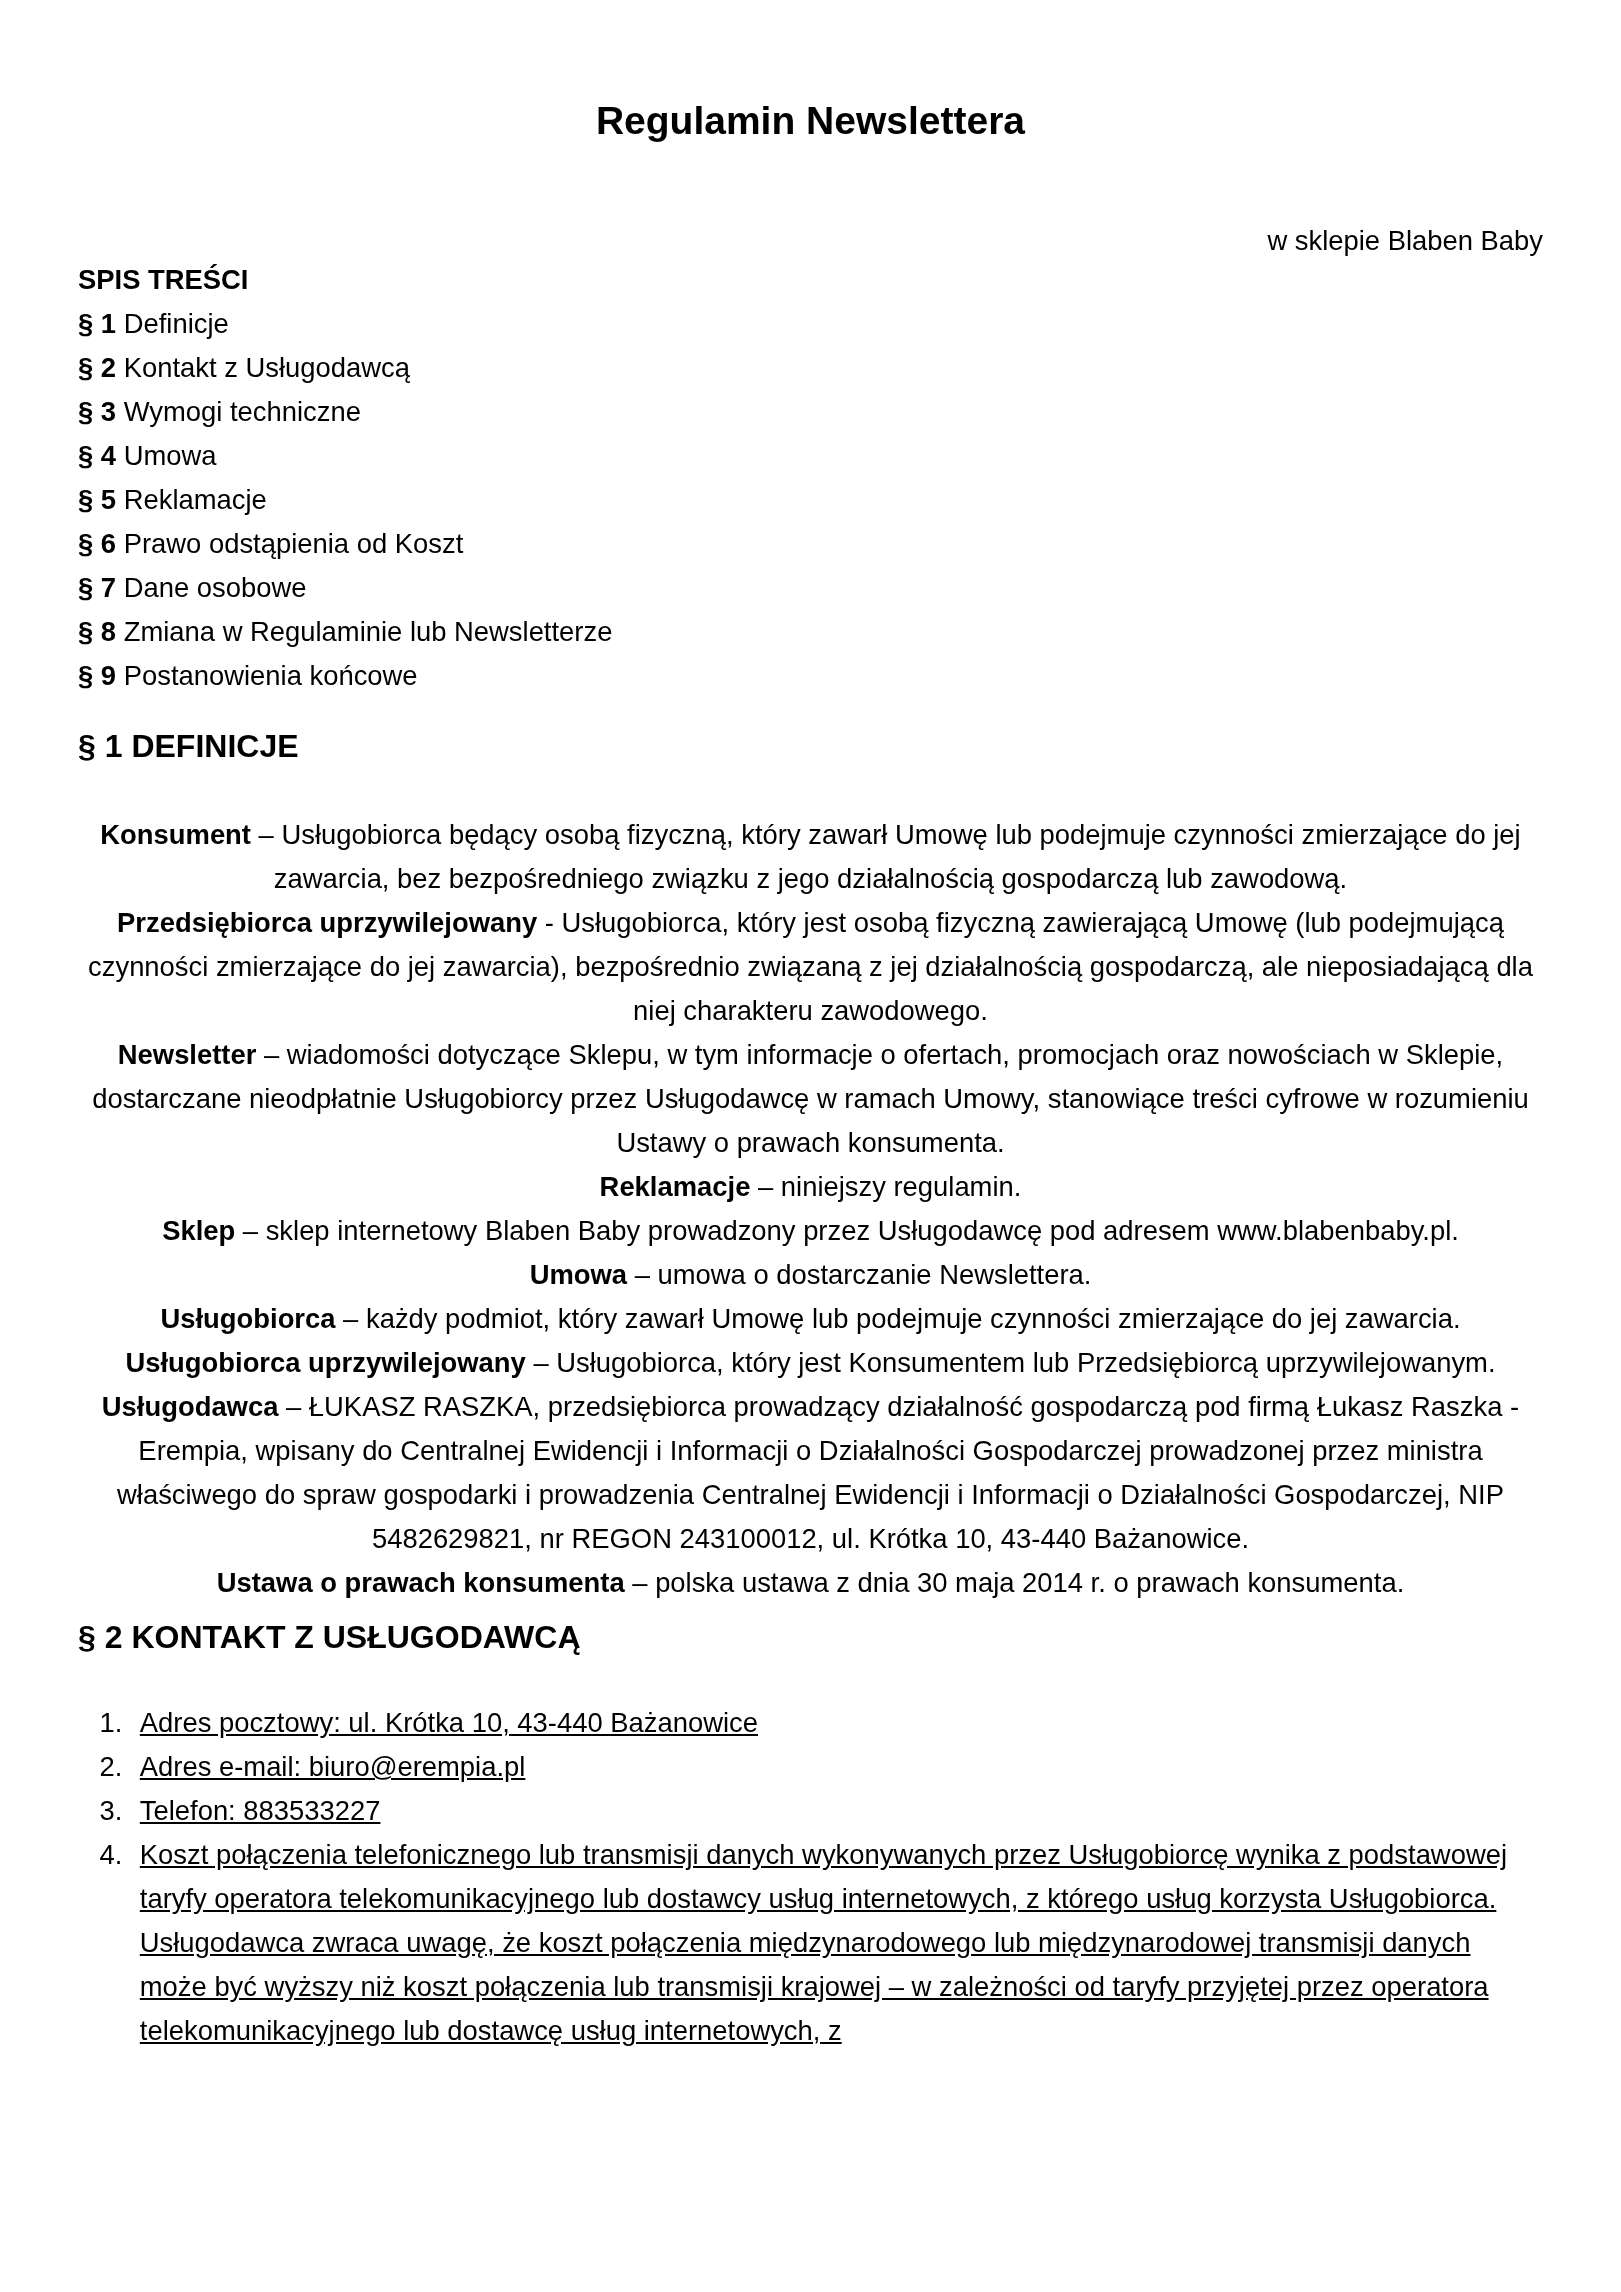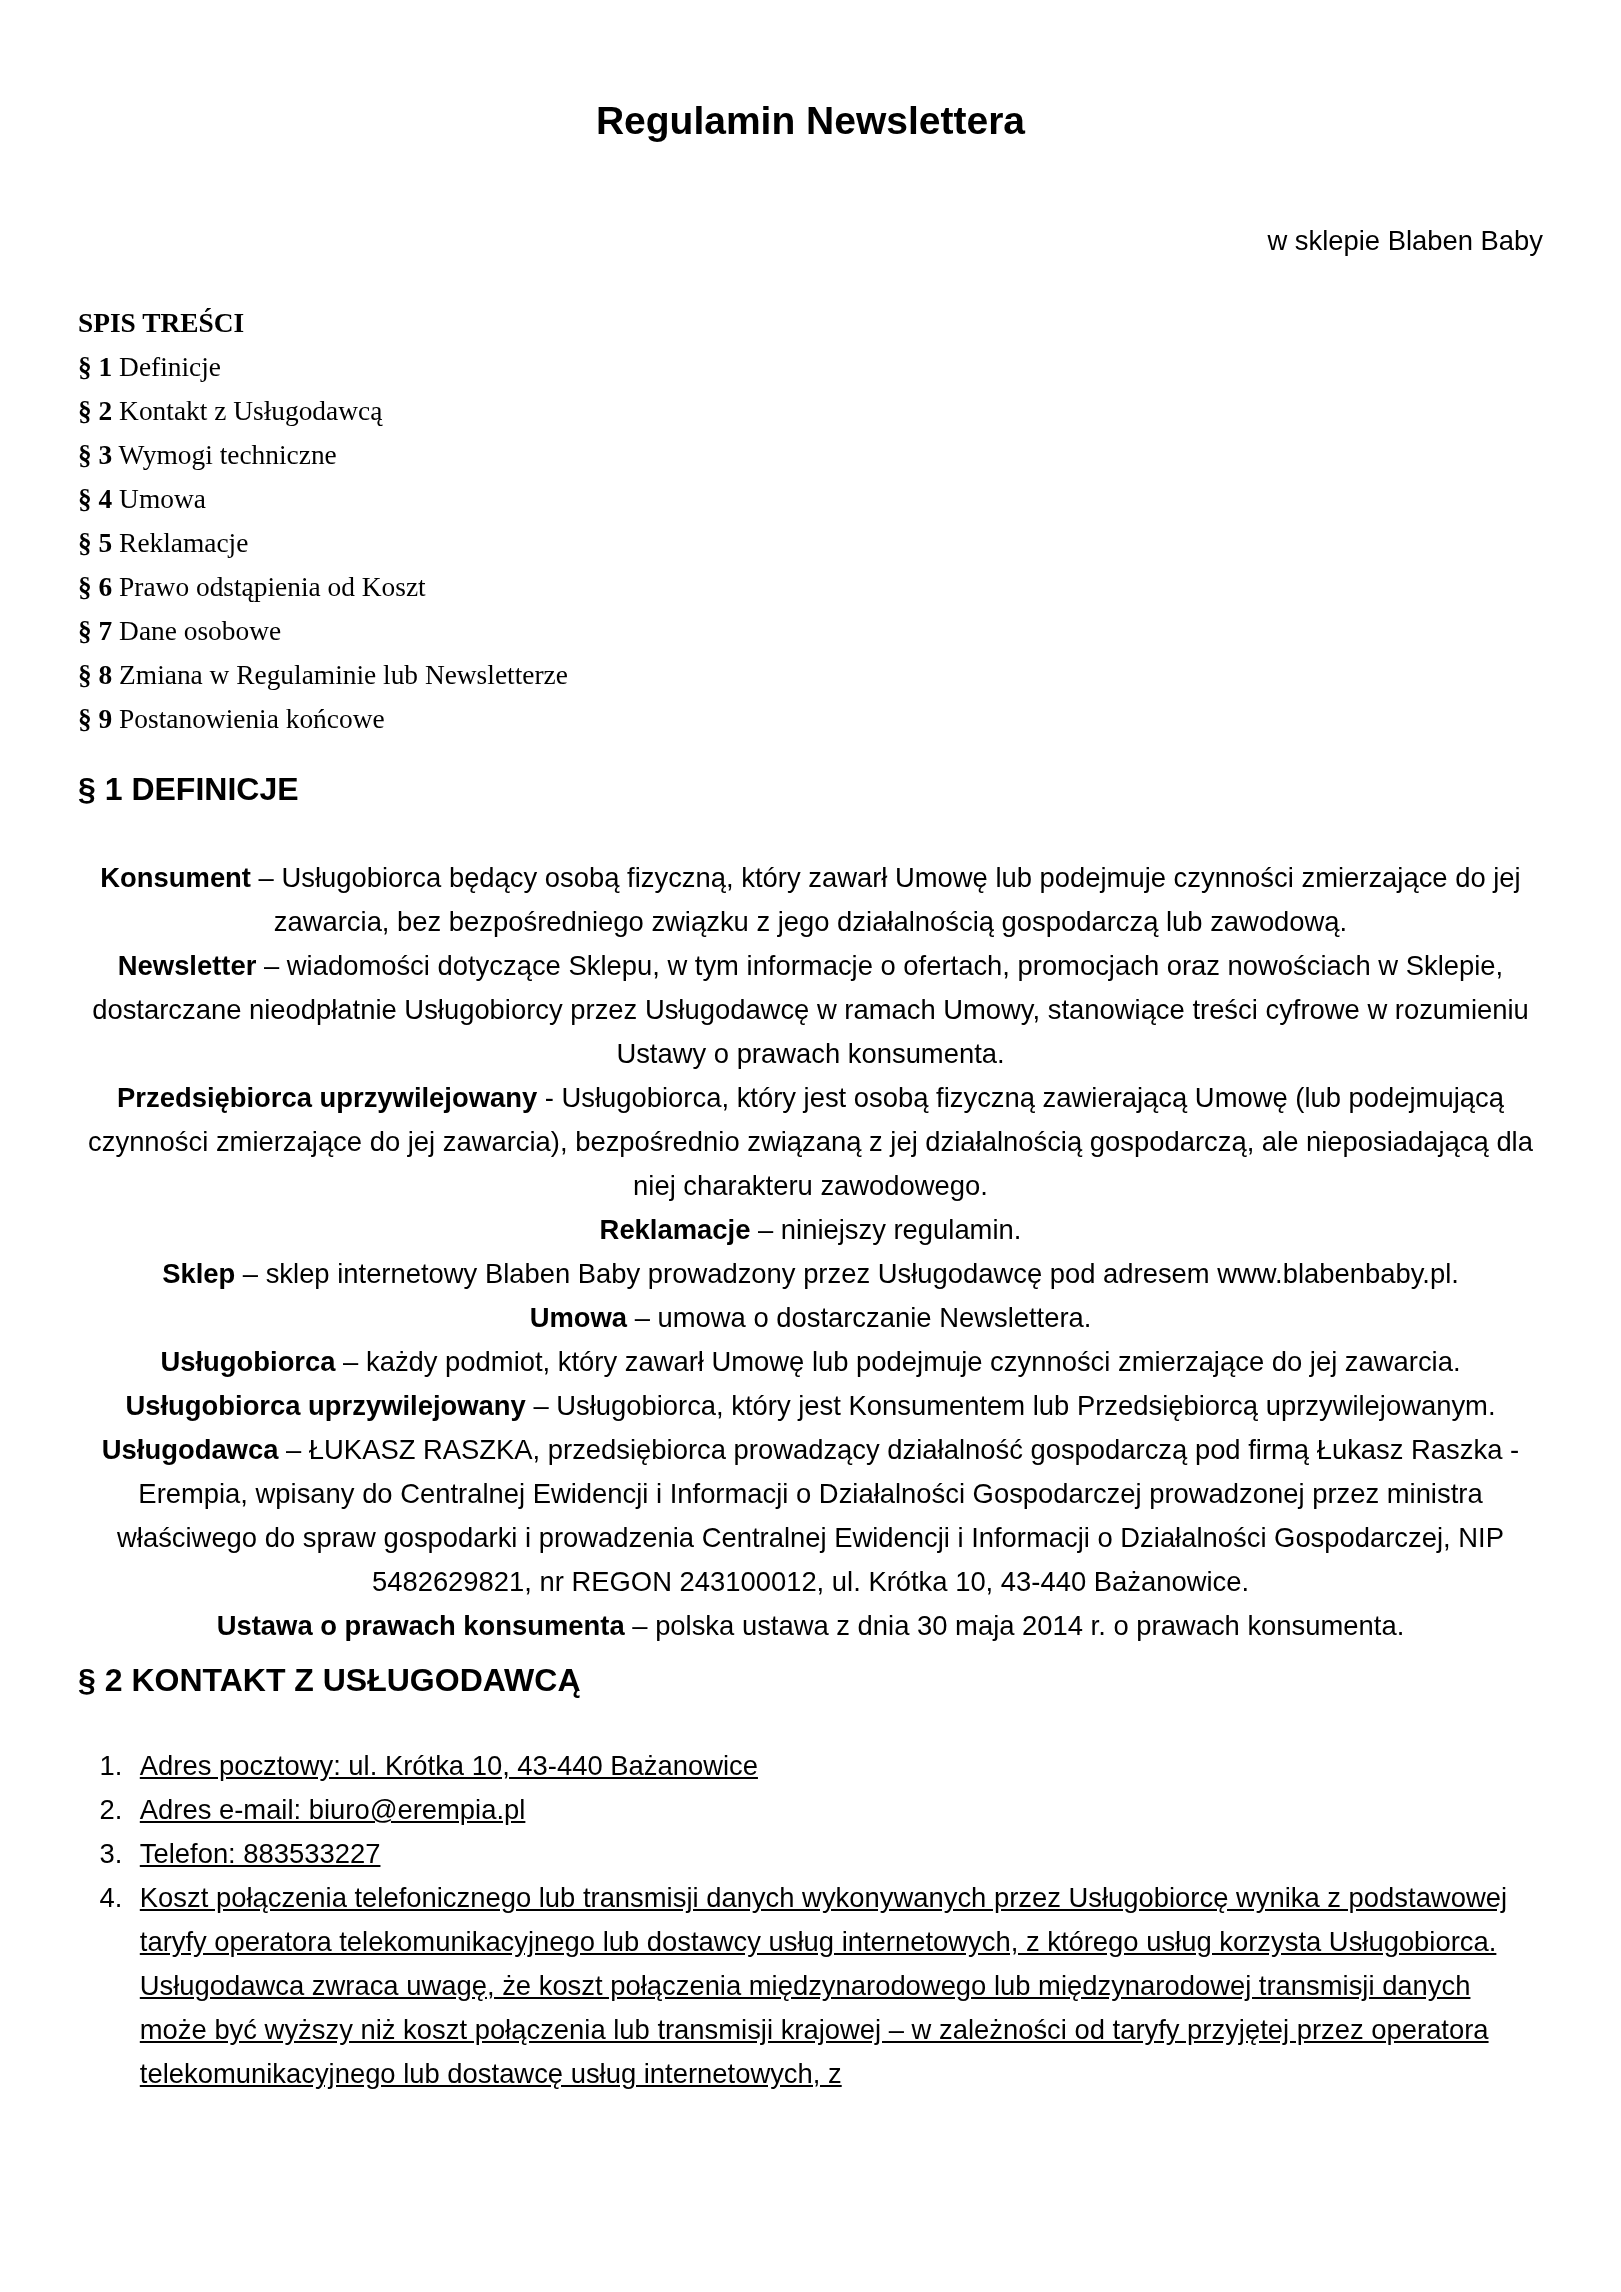--- a/index.html
+++ b/index.html
@@ -23,22 +23,20 @@
     text-align: center;
     line-height: 1.2;
   }
   .subtitle {
     font-size: 27.4px;
     text-align: right;
     margin-top: 80px;
     line-height: 1.2;
   }
   .toc {
-    margin-top: 43px;
-    font-family: Liberation Serif, serif;
   }
   .toc-heading {
     font-size: 27.4px;
     font-weight: bold;
     line-height: 44px;
   }
   .toc-item {
     font-size: 27.4px;
     line-height: 44px;
   }
@@ -91,22 +89,22 @@
     <p class="toc-item"><strong>§ 6</strong> <span>Prawo odstąpienia od Koszt</span></p>
     <p class="toc-item"><strong>§ 7</strong> <span>Dane osobowe</span></p>
     <p class="toc-item"><strong>§ 8</strong> <span>Zmiana w Regulaminie lub Newsletterze</span></p>
     <p class="toc-item"><strong>§ 9</strong> <span>Postanowienia końcowe</span></p>
   </div>
 
   <h2 class="section-heading" id="section-1-heading">§ 1 DEFINICJE</h2>
 
   <div class="definitions">
     <p class="def"><strong>Konsument</strong><span> – Usługobiorca będący osobą fizyczną, który zawarł Umowę lub podejmuje czynności zmierzające do jej zawarcia, bez bezpośredniego związku z jego działalnością gospodarczą lub zawodową.</span></p>
+    <p class="def"><strong>Przedsiębiorca uprzywilejowany</strong><span> - Usługobiorca, który jest osobą fizyczną zawierającą Umowę (lub podejmującą czynności zmierzające do jej zawarcia), bezpośrednio związaną z jej działalnością gospodarczą, ale nieposiadającą dla niej charakteru zawodowego.</span></p>
     <p class="def"><strong>Newsletter</strong><span> – wiadomości dotyczące Sklepu, w tym informacje o ofertach, promocjach oraz nowościach w Sklepie, dostarczane nieodpłatnie Usługobiorcy przez Usługodawcę w ramach Umowy, stanowiące treści cyfrowe w rozumieniu Ustawy o prawach konsumenta.</span></p>
-    <p class="def"><strong>Przedsiębiorca uprzywilejowany</strong><span> - Usługobiorca, który jest osobą fizyczną zawierającą Umowę (lub podejmującą czynności zmierzające do jej zawarcia), bezpośrednio związaną z jej działalnością gospodarczą, ale nieposiadającą dla niej charakteru zawodowego.</span></p>
     <p class="def"><strong>Reklamacje</strong><span> – niniejszy regulamin.</span></p>
     <p class="def"><strong>Sklep</strong><span> – sklep internetowy Blaben Baby prowadzony przez Usługodawcę pod adresem www.blabenbaby.pl.</span></p>
     <p class="def"><strong>Umowa</strong><span> – umowa o dostarczanie Newslettera.</span></p>
     <p class="def"><strong>Usługobiorca</strong><span> – każdy podmiot, który zawarł Umowę lub podejmuje czynności zmierzające do jej zawarcia.</span></p>
     <p class="def"><strong>Usługobiorca uprzywilejowany</strong><span> – Usługobiorca, który jest Konsumentem lub Przedsiębiorcą uprzywilejowanym.</span></p>
     <p class="def"><strong>Usługodawca</strong><span> – ŁUKASZ RASZKA, przedsiębiorca prowadzący działalność gospodarczą pod firmą Łukasz Raszka - Erempia, wpisany do Centralnej Ewidencji i Informacji o Działalności Gospodarczej prowadzonej przez ministra właściwego do spraw gospodarki i prowadzenia Centralnej Ewidencji i Informacji o Działalności Gospodarczej, NIP 5482629821, nr REGON 243100012, ul. Krótka 10, 43-440 Bażanowice.</span></p>
     <p class="def"><strong>Ustawa o prawach konsumenta</strong><span> – polska ustawa z dnia 30 maja 2014 r. o prawach konsumenta.</span></p>
   </div>
 
   <h2 class="section-heading" id="section-2-heading">§ 2 KONTAKT Z USŁUGODAWCĄ</h2>

